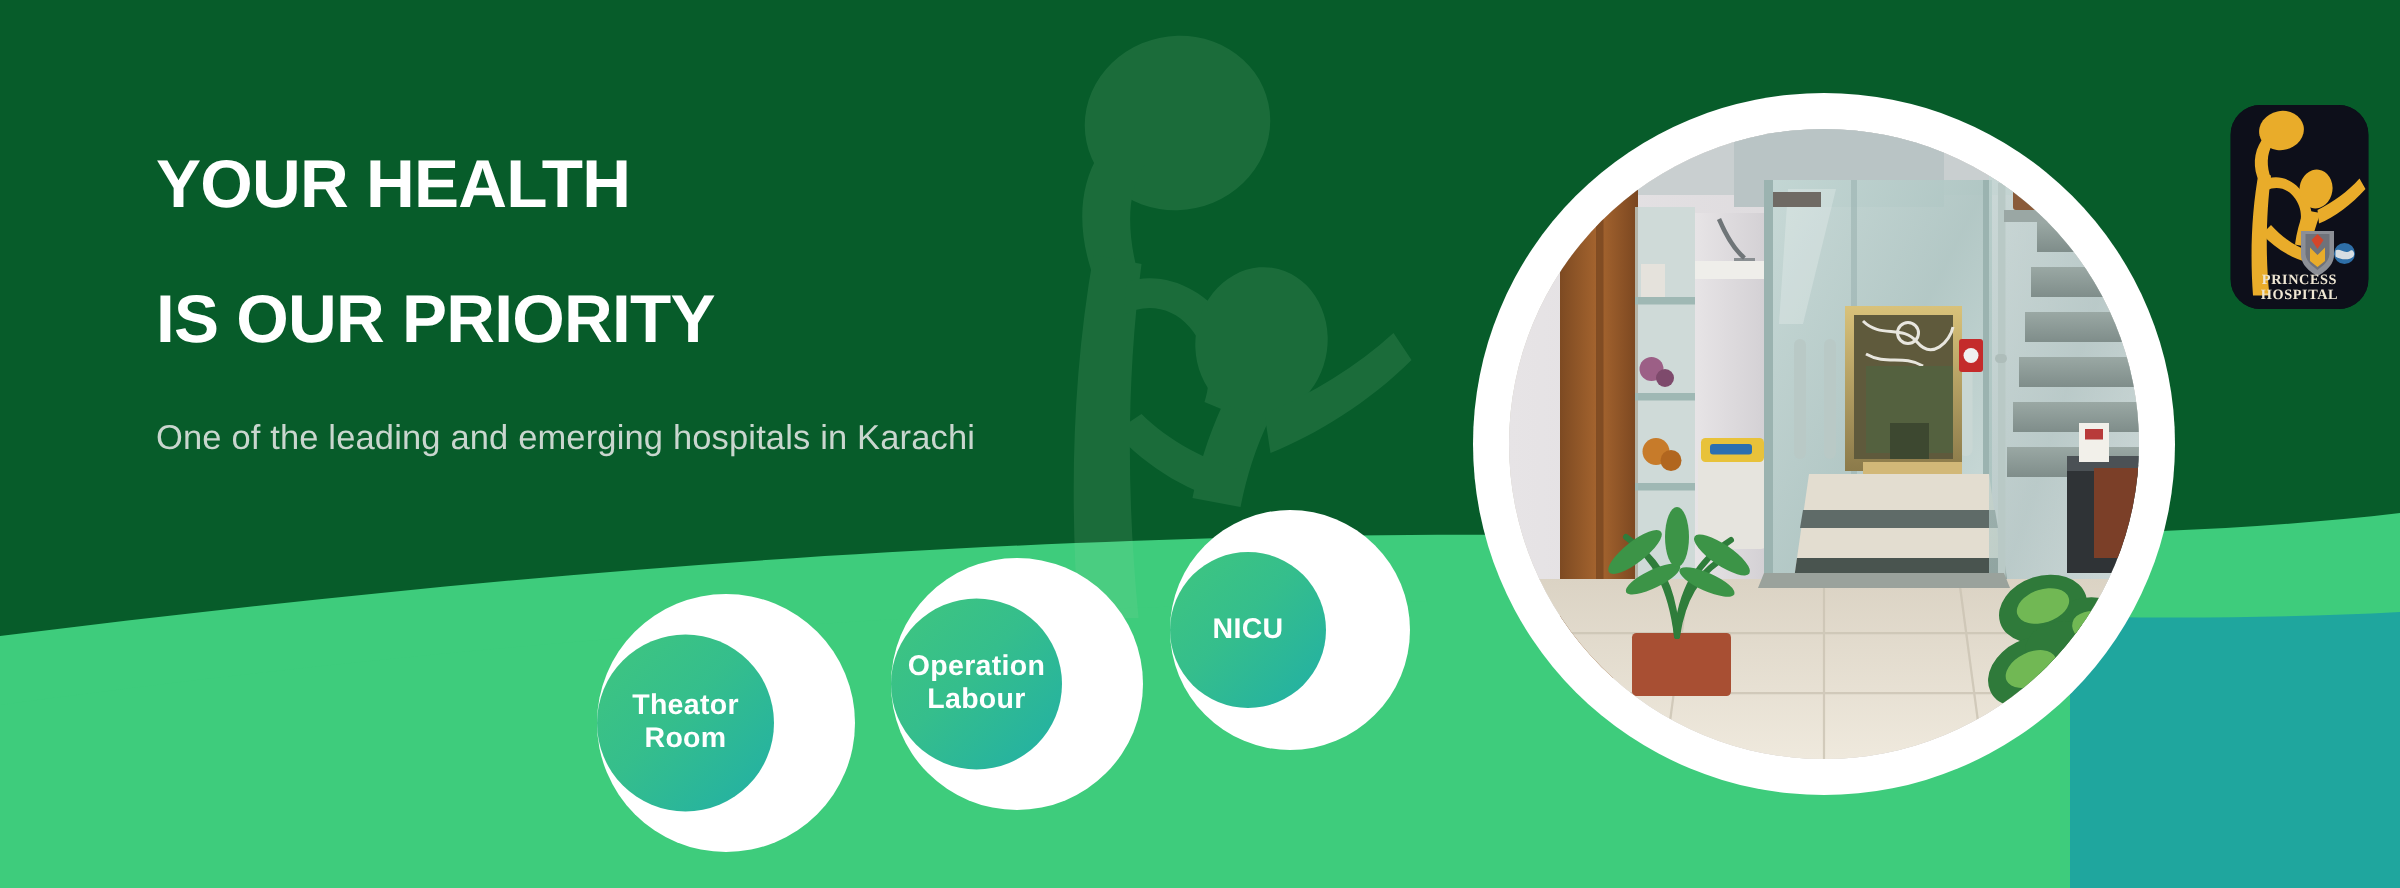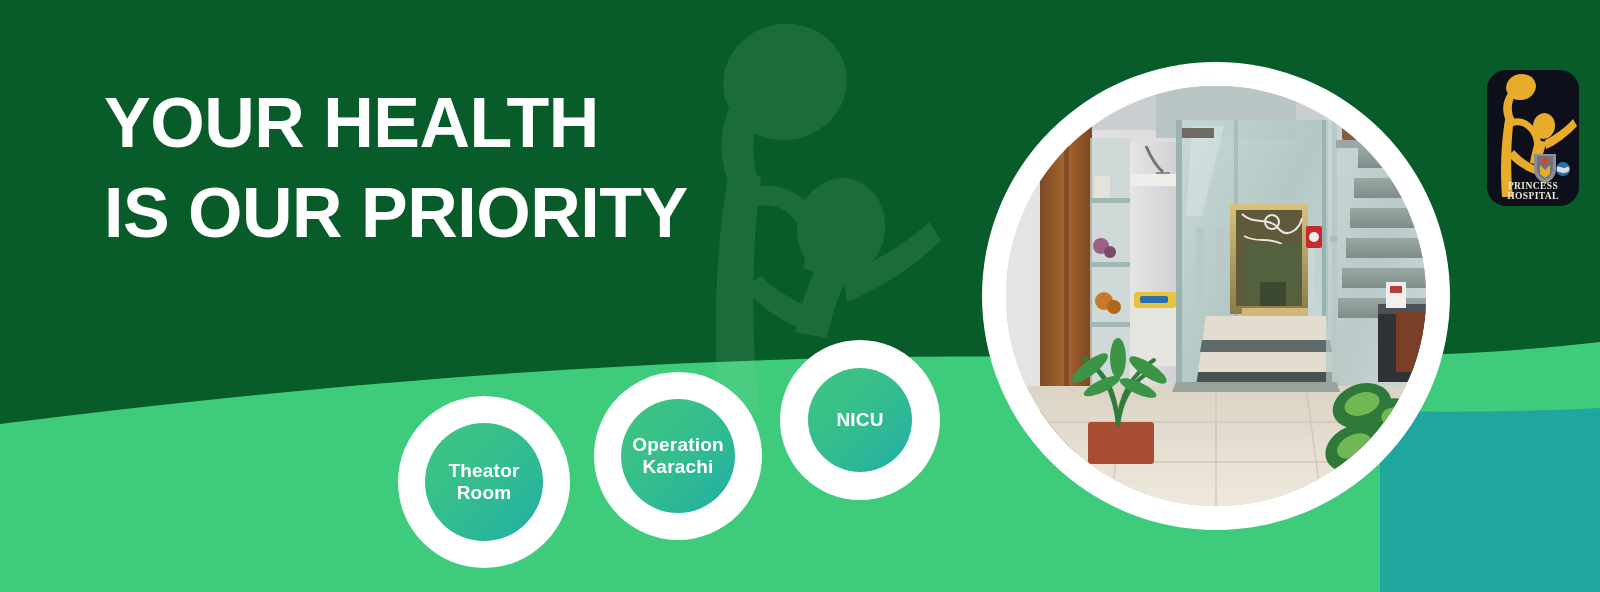--- a/index.html
+++ b/index.html
@@ -36,21 +36,21 @@
   }
 
   
   #copy{
     position:absolute;
     left:104px; top:78px;
     width:780px;
   }
   #headline{
     color:#ffffff;
-    font-size:70px;
+    font-size:45px;
     line-height:90px;
     font-weight:bold;
     letter-spacing:-0.5px;
     white-space:pre-line;
   }
   #subtitle{
     margin-top:18px;
     color:#c9d6ce;
     font-size:23px;
     line-height:30px;
@@ -58,21 +58,21 @@
     letter-spacing:.1px;
   }
 
   
   .badge{
     position:absolute;
     border-radius:50%;
     background:#ffffff;
     display:flex;
     align-items:center;
-    justify-content:center;
+    justify-content:flex-start;
     cursor:pointer;
   }
   .badge-inner{
     border-radius:50%;
     background:linear-gradient(135deg,#3FC67F 0%,#35BE8C 45%,#21AFA6 100%);
     display:flex;
     align-items:center;
     justify-content:center;
     text-align:center;
   }
@@ -159,33 +159,34 @@
 
       <path d="M188,256 C216,244 248,226 274,202 L286,220 C258,248 222,270 192,282 Z"></path>
 
       <path d="M106,256 C124,274 150,288 176,294 L170,316 C140,310 110,292 88,268 Z"></path>
     </g>
   </svg>
 
   <div id="copy">
     <h1 id="headline">YOUR HEALTH
 IS OUR PRIORITY</h1>
+    <p id="subtitle">One of the leading and emerging hospitals in Karachi</p>
   </div>
 
   <div class="badge" id="badge-labour">
     <div class="badge-inner">
       <span class="badge-label">Theator
 Room</span>
     </div>
   </div>
 
   <div class="badge" id="badge-ot">
     <div class="badge-inner">
       <span class="badge-label">Operation
-Karachi</span>
+Labour</span>
     </div>
   </div>
 
   <div class="badge" id="badge-nicu">
     <div class="badge-inner">
       <span class="badge-label">NICU</span>
     </div>
   </div>
 
   <div id="photo-circle">

